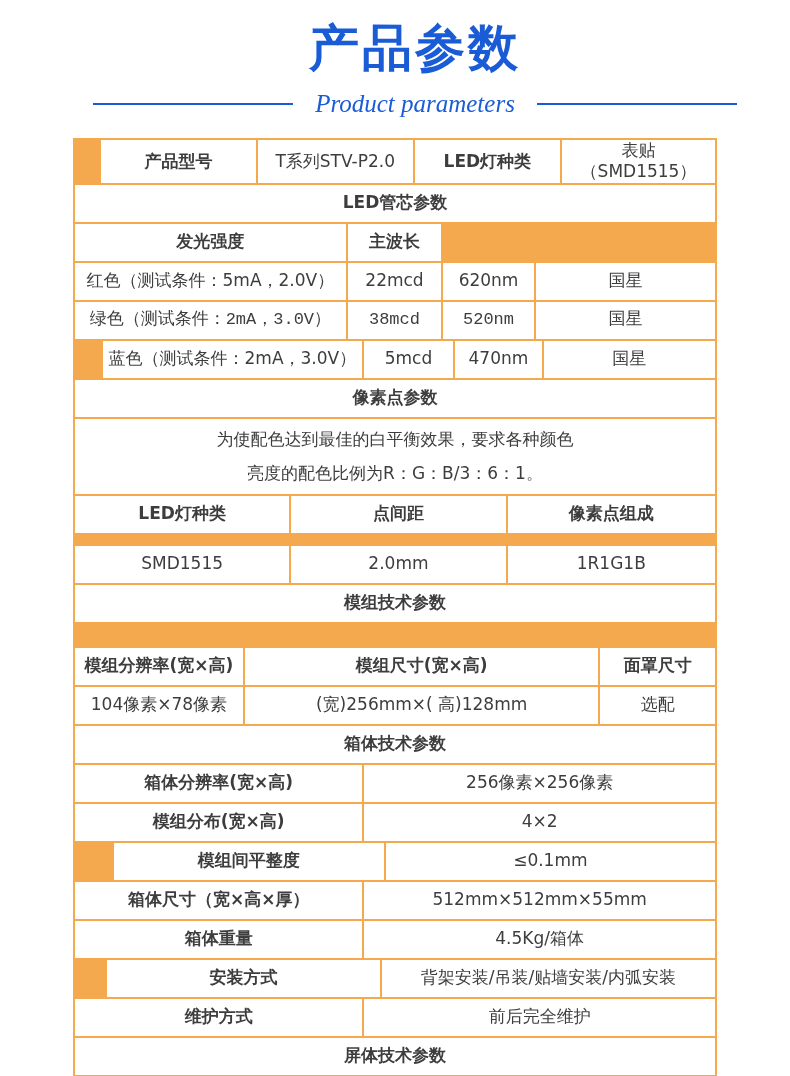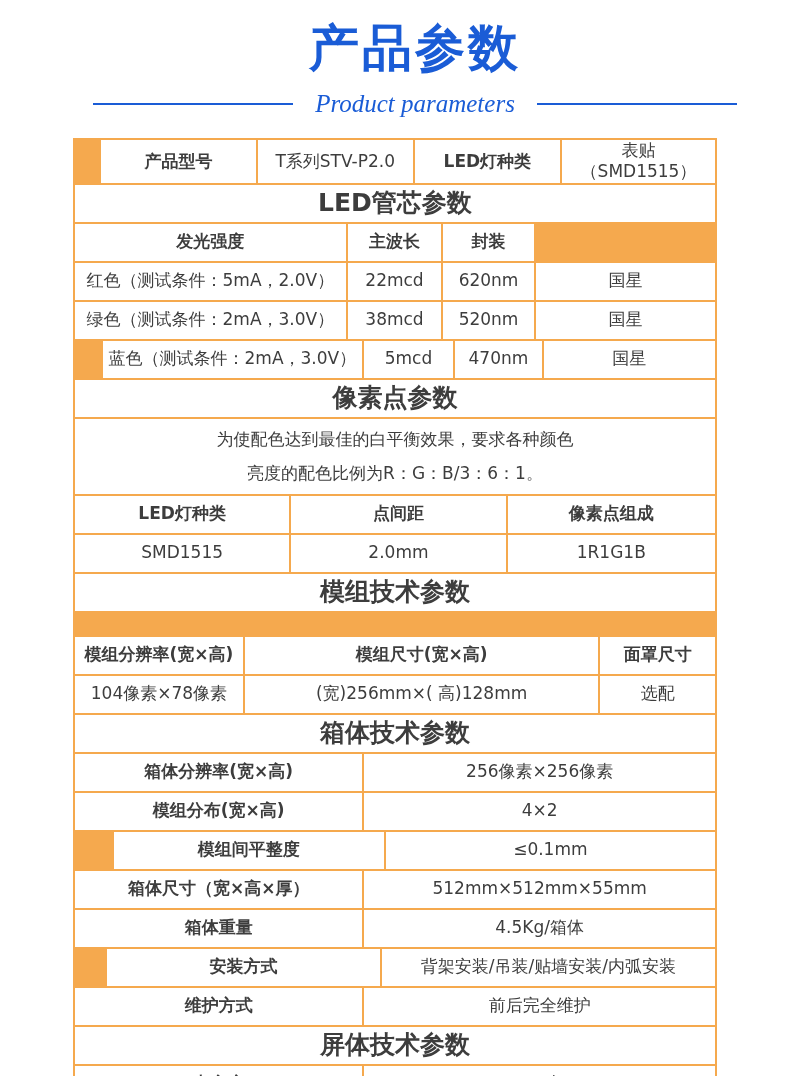--- a/index.html
+++ b/index.html
@@ -71,21 +71,21 @@
     justify-content: center;
     text-align: center;
     font-size: 17px;
     color: var(--text);
     padding: 0 4px;
     line-height: 1.25;
   }
   .t-cell.bold { font-weight: 700; }
   .section-cell {
     font-weight: 700;
-    font-size: 25px;
+    font-size: 17px;
   }
   .note-cell {
     min-height: 75px;
     flex-direction: column;
     line-height: 2.0;
     font-size: 17px;
   }
 </style>
 </head>
 <body>
@@ -105,29 +105,28 @@
       <div class="t-cell">T系列STV-P2.0</div>
       <div class="t-cell bold">LED灯种类</div>
       <div class="t-cell">表贴（SMD1515）</div>
     </div>
     <div class="t-row" style="grid-template-columns: 1fr;">
       <div class="t-cell section-cell">LED管芯参数</div>
     </div>
     <div class="t-row" style="grid-template-columns: 275fr 95fr 92fr 182fr;">
       <div class="t-cell bold">发光强度</div>
       <div class="t-cell bold">主波长</div>
-      <div class="t-cell bold">封装</div>
     </div>
     <div class="t-row" style="grid-template-columns: 275fr 95fr 92fr 182fr;">
       <div class="t-cell">红色（测试条件：5mA，2.0V）</div>
       <div class="t-cell">22mcd</div>
       <div class="t-cell">620nm</div>
       <div class="t-cell">国星</div>
     </div>
-    <div class="t-row" style="grid-template-columns: 275fr 95fr 92fr 182fr;">
+    <div class="t-row" style="grid-template-columns: 275fr 95fr 92fr 182fr; font-family: Liberation Mono, monospace;">
       <div class="t-cell">绿色（测试条件：2mA，3.0V）</div>
       <div class="t-cell">38mcd</div>
       <div class="t-cell">520nm</div>
       <div class="t-cell">国星</div>
     </div>
     <div class="t-row" style="grid-template-columns: 275fr 95fr 92fr 182fr; padding-left: 28px;">
       <div class="t-cell">蓝色（测试条件：2mA，3.0V）</div>
       <div class="t-cell">5mcd</div>
       <div class="t-cell">470nm</div>
       <div class="t-cell">国星</div>
@@ -139,21 +138,21 @@
       <div class="t-cell note-cell">
         <div>为使配色达到最佳的白平衡效果，要求各种颜色</div>
         <div>亮度的配色比例为R：G：B/3：6：1。</div>
       </div>
     </div>
     <div class="t-row" style="grid-template-columns: 217fr 217fr 210fr;">
       <div class="t-cell bold">LED灯种类</div>
       <div class="t-cell bold">点间距</div>
       <div class="t-cell bold">像素点组成</div>
     </div>
-    <div class="t-row" style="grid-template-columns: 217fr 217fr 210fr;">
+    <div class="t-row" style="grid-template-columns: 217fr 217fr 210fr; margin-top: 11px;">
       <div class="t-cell">SMD1515</div>
       <div class="t-cell">2.0mm</div>
       <div class="t-cell">1R1G1B</div>
     </div>
     <div class="t-row" style="grid-template-columns: 1fr;">
       <div class="t-cell section-cell">模组技术参数</div>
     </div>
     <div class="t-row" style="grid-template-columns: 170fr 358fr 116fr; margin-top: 24px;">
       <div class="t-cell bold">模组分辨率(宽×高)</div>
       <div class="t-cell bold">模组尺寸(宽×高)</div>

